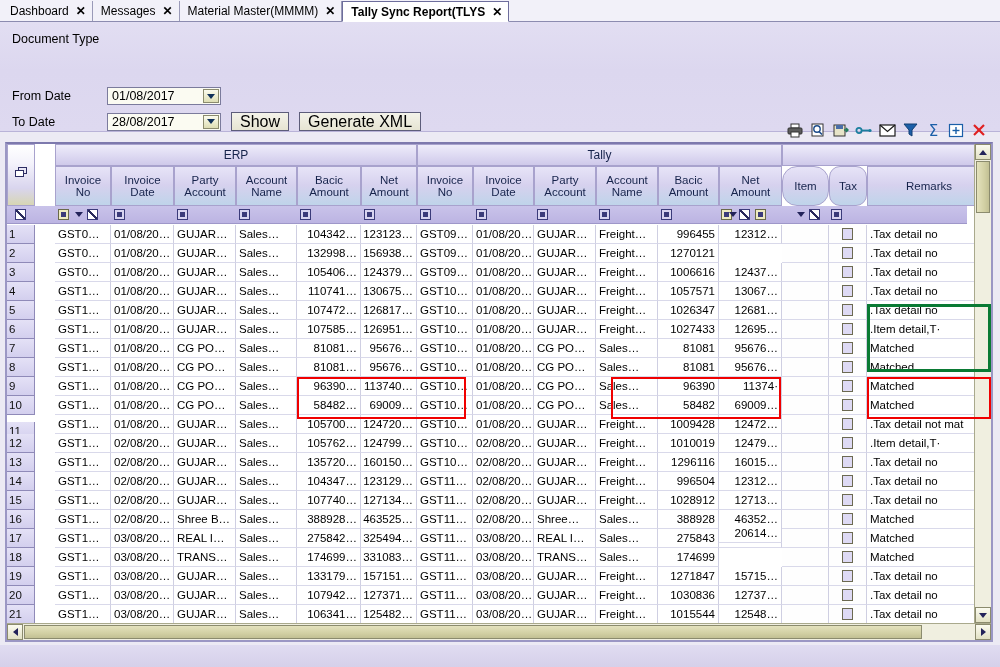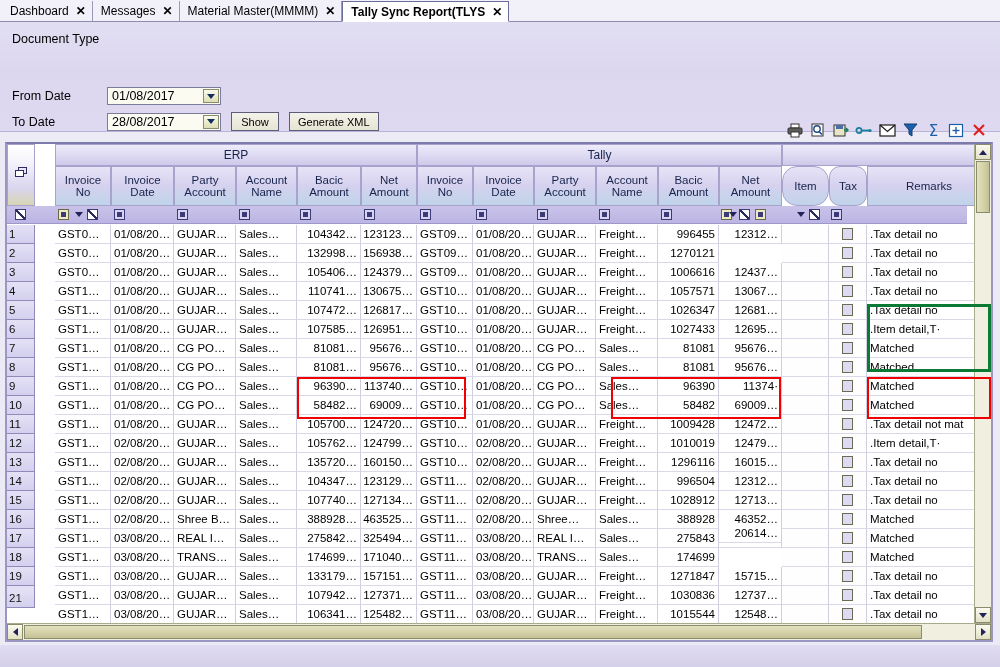--- a/index.html
+++ b/index.html
@@ -79,21 +79,21 @@
     display: block;
     border-left: 4px solid transparent;
     border-right: 4px solid transparent;
     border-top: 5px solid #10305a;
   }
   .btn {
     height: 19px;
     min-width: 48px;
     background: linear-gradient(180deg,#f4f3ea 0%,#e6e4d2 100%);
     border: 1px solid #5d5d7a;
-    font-size: 11px; color: #000;
+    font-size: 16px; color: #000;
     display: flex; align-items: center; justify-content: center;
     padding: 0 8px;
     cursor: pointer;
   }
 
   
   .toolbar {
     position: absolute; right: 8px; top: 119px;
     height: 22px;
     display: flex; align-items: center; gap: 5px;
@@ -691,21 +691,21 @@
           <div class="cell" style="left: 466px; top: 252px; width: 61px;">01/08/20…</div>
           <div class="cell" style="left: 527px; top: 252px; width: 62px;">CG PO…</div>
           <div class="cell" style="left: 589px; top: 252px; width: 62px;">Sales…</div>
           <div class="cell num" style="left: 651px; top: 252px; width: 61px;">58482</div>
           <div class="cell num" style="left: 712px; top: 252px; width: 63px;">69009…</div>
           <div class="cell chk" style="left: 775px; top: 252px; width: 47px; display: flex; align-items: center; justify-content: center;"></div>
           <div class="cell chk" style="left: 822px; top: 252px; width: 38px; display: flex; align-items: center; justify-content: center;">
             <span class="chkbox"></span>
           </div>
           <div class="cell" style="left: 860px; top: 252px; width: 124px;">Matched</div>
-          <div class="rowhead" style="top: 271px; text-align: center;">11</div>
+          <div class="rowhead" style="top: 278px; text-align: center;">11</div>
           <div class="cell" style="left: 48px; top: 271px; width: 56px;">GST1…</div>
           <div class="cell" style="left: 104px; top: 271px; width: 63px;">01/08/20…</div>
           <div class="cell" style="left: 167px; top: 271px; width: 62px;">GUJAR…</div>
           <div class="cell" style="left: 229px; top: 271px; width: 61px;">Sales…</div>
           <div class="cell num" style="left: 290px; top: 271px; width: 64px;">105700…</div>
           <div class="cell num" style="left: 354px; top: 271px; width: 56px;">124720…</div>
           <div class="cell" style="left: 410px; top: 271px; width: 56px;">GST10…</div>
           <div class="cell" style="left: 466px; top: 271px; width: 61px;">01/08/20…</div>
           <div class="cell" style="left: 527px; top: 271px; width: 62px;">GUJAR…</div>
           <div class="cell" style="left: 589px; top: 271px; width: 62px;">Freight…</div>
@@ -823,21 +823,21 @@
           <div class="cell chk" style="left: 822px; top: 385px; width: 38px; display: flex; align-items: center; justify-content: center;">
             <span class="chkbox"></span>
           </div>
           <div class="cell" style="left: 860px; top: 385px; width: 124px;">Matched</div>
           <div class="rowhead" style="top: 404px;">18</div>
           <div class="cell" style="left: 48px; top: 404px; width: 56px;">GST1…</div>
           <div class="cell" style="left: 104px; top: 404px; width: 63px;">03/08/20…</div>
           <div class="cell" style="left: 167px; top: 404px; width: 62px;">TRANS…</div>
           <div class="cell" style="left: 229px; top: 404px; width: 61px;">Sales…</div>
           <div class="cell num" style="left: 290px; top: 404px; width: 64px;">174699…</div>
-          <div class="cell num" style="left: 354px; top: 404px; width: 56px;">171040…</div>
+          <div class="cell num" style="left: 354px; top: 404px; width: 56px;">331083…</div>
           <div class="cell" style="left: 410px; top: 404px; width: 56px;">GST11…</div>
           <div class="cell" style="left: 466px; top: 404px; width: 61px;">03/08/20…</div>
           <div class="cell" style="left: 527px; top: 404px; width: 62px;">TRANS…</div>
           <div class="cell" style="left: 589px; top: 404px; width: 62px;">Sales…</div>
           <div class="cell num" style="left: 651px; top: 404px; width: 61px;">174699</div>
           <div class="cell num" style="left: 712px; top: 380px; width: 63px;">20614…</div>
           <div class="cell chk" style="left: 775px; top: 404px; width: 47px; display: flex; align-items: center; justify-content: center;"></div>
           <div class="cell chk" style="left: 822px; top: 404px; width: 38px; display: flex; align-items: center; justify-content: center;">
             <span class="chkbox"></span>
           </div>
@@ -871,21 +871,21 @@
           <div class="cell" style="left: 466px; top: 442px; width: 61px;">03/08/20…</div>
           <div class="cell" style="left: 527px; top: 442px; width: 62px;">GUJAR…</div>
           <div class="cell" style="left: 589px; top: 442px; width: 62px;">Freight…</div>
           <div class="cell num" style="left: 651px; top: 442px; width: 61px;">1030836</div>
           <div class="cell num" style="left: 712px; top: 442px; width: 63px;">12737…</div>
           <div class="cell chk" style="left: 775px; top: 442px; width: 47px; display: flex; align-items: center; justify-content: center;"></div>
           <div class="cell chk" style="left: 822px; top: 442px; width: 38px; display: flex; align-items: center; justify-content: center;">
             <span class="chkbox"></span>
           </div>
           <div class="cell" style="left: 860px; top: 442px; width: 124px;">.Tax detail no</div>
-          <div class="rowhead" style="top: 445px;">21</div>
+          <div class="rowhead" style="top: 461px;">21</div>
           <div class="cell" style="left: 48px; top: 461px; width: 56px;">GST1…</div>
           <div class="cell" style="left: 104px; top: 461px; width: 63px;">03/08/20…</div>
           <div class="cell" style="left: 167px; top: 461px; width: 62px;">GUJAR…</div>
           <div class="cell" style="left: 229px; top: 461px; width: 61px;">Sales…</div>
           <div class="cell num" style="left: 290px; top: 461px; width: 64px;">106341…</div>
           <div class="cell num" style="left: 354px; top: 461px; width: 56px;">125482…</div>
           <div class="cell" style="left: 410px; top: 461px; width: 56px;">GST11…</div>
           <div class="cell" style="left: 466px; top: 461px; width: 61px;">03/08/20…</div>
           <div class="cell" style="left: 527px; top: 461px; width: 62px;">GUJAR…</div>
           <div class="cell" style="left: 589px; top: 461px; width: 62px;">Freight…</div>

